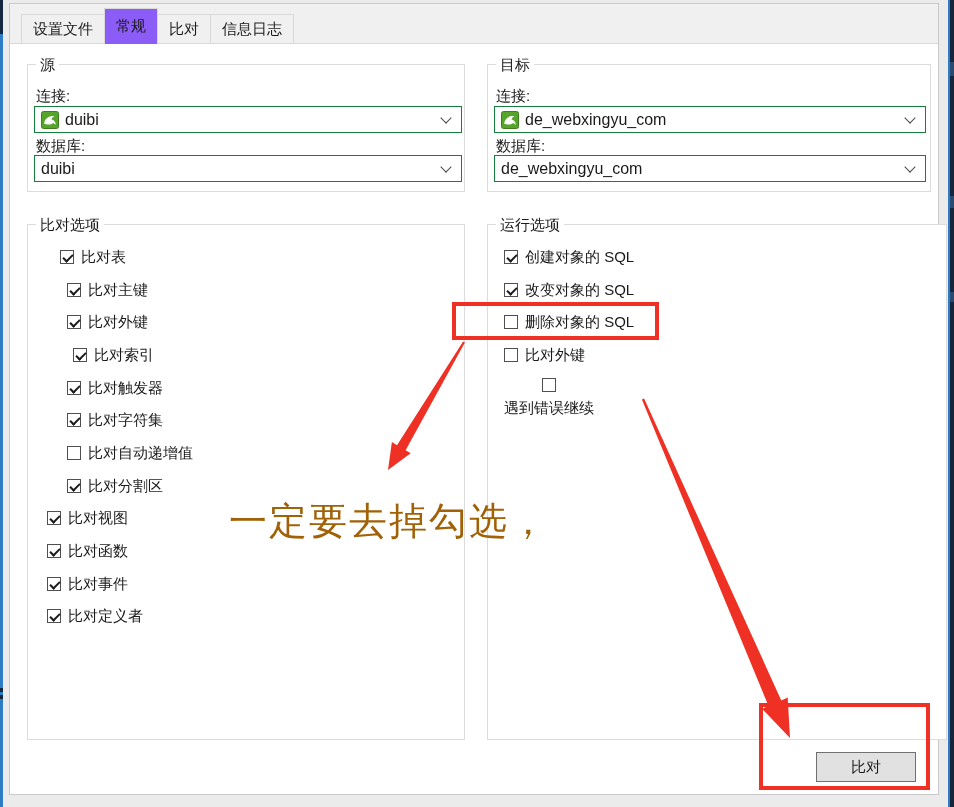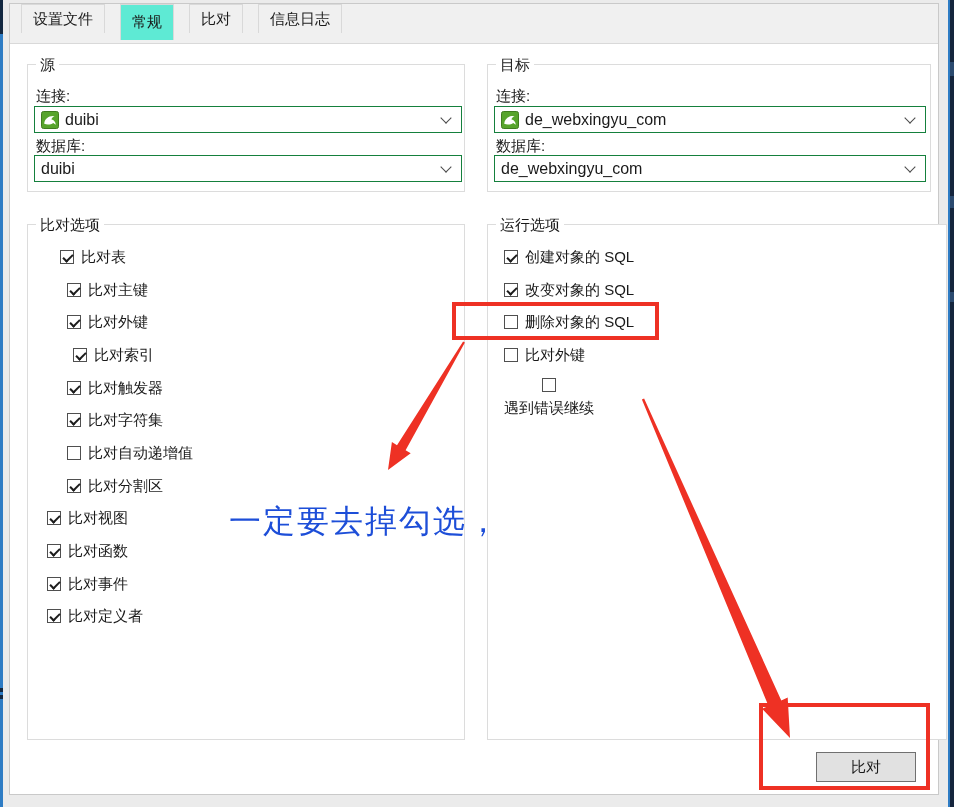--- a/index.html
+++ b/index.html
@@ -16,27 +16,27 @@
   .edge-left .dark-top { position:absolute; top:0; left:0; width:3px; height:34px; background:#132740; }
   .edge-left .dash { position:absolute; left:0; width:3px; height:4px; background:#132740; }
   .edge-right { right:0; width:6px; background:#15253d; border-left:2px solid #2e7cc4; }
   .edge-right .seg { position:absolute; left:0; width:4px; background:#2b4a6f; }
 
   
   .window {
     position:absolute; left:9px; top:3px; width:930px; height:792px;
     background:#f0f0f0; border:1px solid #c9c9c9; z-index:2;
   }
-  .tabbar { position:relative; height:39px; display:flex; align-items:flex-start; padding-left:11px;gap:16px; }
+  .tabbar { position:relative; height:39px; display:flex; align-items:flex-end; padding-left:11px; }
   .tab {
     position:relative; height:29px; padding:5px 11px 0 11px;
     background:#f0f0f0; border:1px solid #d9d9d9; border-bottom:none;
     font-size:15px; margin-right:-1px; z-index:1; cursor:default; white-space:nowrap;
   }
-  .tab.active { height:36px; padding-top:8px; background:#5eead4; z-index:3; margin-bottom:-1px; }
+  .tab.active { height:36px; padding-top:8px; background:#8b5cf6; z-index:3; margin-bottom:-1px; }
   .content {
     position:absolute; left:0; right:0; top:39px; bottom:0;
     background:#fff; border-top:1px solid #d9d9d9;
   }
 
   .group { position:absolute; border:1px solid #dcdcdc; background:#fff; }
   .group-title {
     position:absolute; top:-9px; left:8px; background:#fff;
     padding:0 4px; font-size:15px; line-height:17px; white-space:nowrap;
   }
@@ -69,21 +69,21 @@
     font-family:inherit; color:#1a1a1a; cursor:default;
   }
 
   
   .anno-box { position:absolute; border:4px solid #ee3124; z-index:60; background:transparent; }
   .box-drop-sql { left:452px; top:302px; width:207px; height:38px; }
   .box-compare-btn { left:759px; top:703px; width:171px; height:87px; }
   .anno-note {
     position:absolute; left:229px; top:499px; z-index:60;
     font-family:"Liberation Serif","DejaVu Serif",serif;
-    font-size:32px; line-height:44px; letter-spacing:2px; color:#1d4ed8; white-space:nowrap;
+    font-size:38px; line-height:44px; letter-spacing:2px; color:#a16207; white-space:nowrap;
   }
   .arrow-layer { position:absolute; left:0; top:0; width:954px; height:807px; z-index:50; pointer-events:none; }
 </style>
 </head>
 <body>
 
 <div class="edge-strip edge-left">
   <div class="dark-top"></div>
   <div class="dash" style="top:688px;"></div>
   <div class="dash" style="top:695px;"></div>

